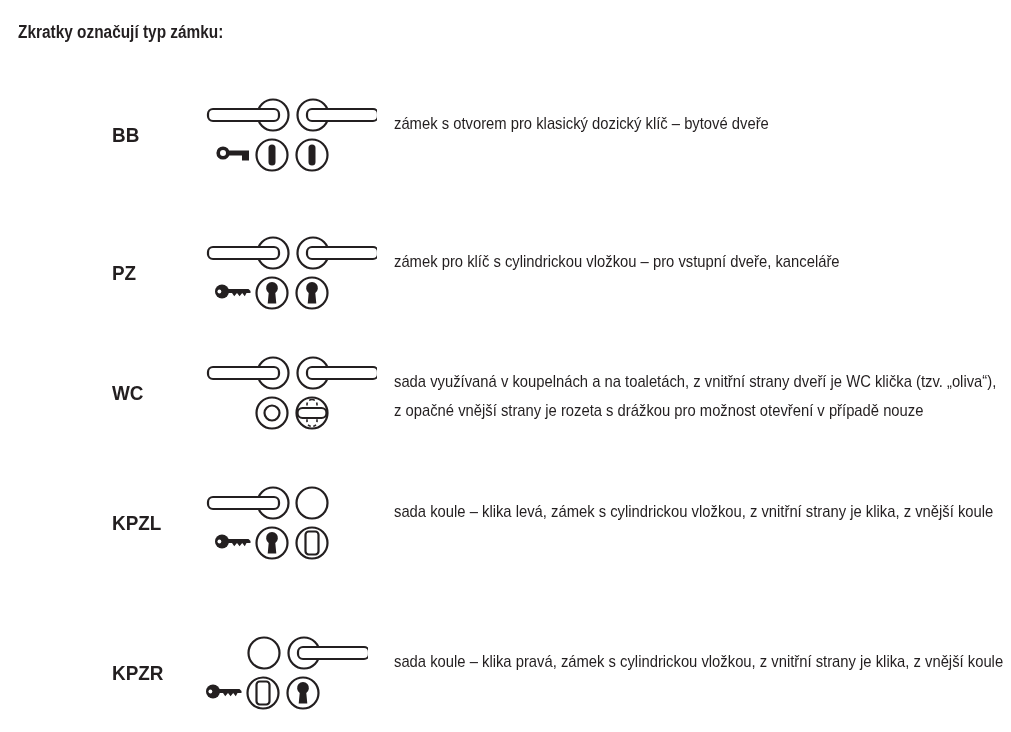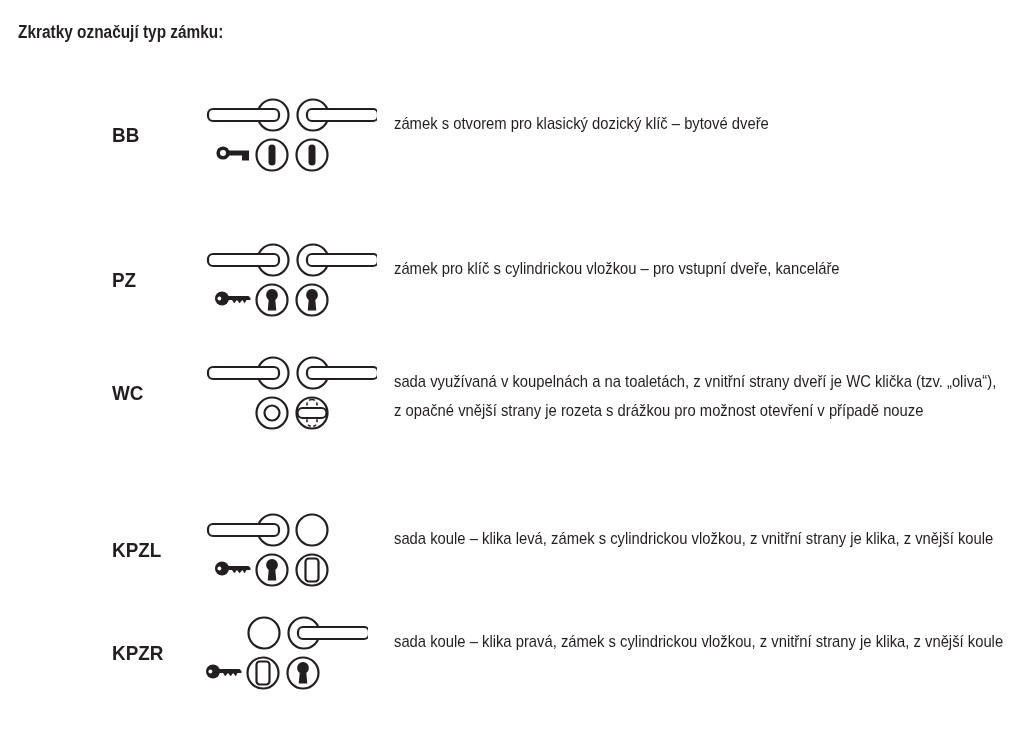--- a/index.html
+++ b/index.html
@@ -85,21 +85,21 @@
   <svg class="cluster" width="172" height="82" viewBox="0 0 172 82">
     <use href="#handle-left" transform="translate(68,21)"></use>
     <use href="#handle-right" transform="translate(108,21)"></use>
     <use href="#key-classic" transform="translate(18,59)"></use>
     <use href="#rosette-bb" transform="translate(67,61)"></use>
     <use href="#rosette-bb" transform="translate(107,61)"></use>
   </svg>
   <div class="desc">zámek s otvorem pro klasický dozický klíč – bytové dveře</div>
 </div>
 
-<div class="row" style="top:239px">
+<div class="row" style="top:232px">
   <div class="code">PZ</div>
   <svg class="cluster" width="172" height="82" viewBox="0 0 172 82">
     <use href="#handle-left" transform="translate(68,21)"></use>
     <use href="#handle-right" transform="translate(108,21)"></use>
     <use href="#key-cylinder" transform="translate(17,59.5)"></use>
     <use href="#rosette-pz" transform="translate(67,61)"></use>
     <use href="#rosette-pz" transform="translate(107,61)"></use>
   </svg>
   <div class="desc">zámek pro klíč s cylindrickou vložkou – pro vstupní dveře, kanceláře</div>
 </div>
@@ -109,33 +109,33 @@
   <svg class="cluster" width="172" height="82" viewBox="0 0 172 82">
     <use href="#handle-left" transform="translate(68,21)"></use>
     <use href="#handle-right" transform="translate(108,21)"></use>
     <use href="#rosette-groove" transform="translate(67,61)"></use>
     <use href="#rosette-wc" transform="translate(107,61)"></use>
   </svg>
   <div class="desc">sada využívaná v koupelnách a na toaletách, z vnitřní strany dveří je WC klička (tzv. „oliva“),
 z opačné vnější strany je rozeta s drážkou pro možnost otevření v případě nouze</div>
 </div>
 
-<div class="row" style="top:509px">
+<div class="row" style="top:482px">
   <div class="code">KPZL</div>
   <svg class="cluster" width="172" height="82" viewBox="0 0 172 82">
     <use href="#handle-left" transform="translate(68,21)"></use>
     <use href="#knob" transform="translate(107,21)"></use>
     <use href="#key-cylinder" transform="translate(17,59.5)"></use>
     <use href="#rosette-pz" transform="translate(67,61)"></use>
     <use href="#rosette-blank" transform="translate(107,61)"></use>
   </svg>
   <div class="desc">sada koule – klika levá, zámek s cylindrickou vložkou, z vnitřní strany je klika, z vnější koule</div>
 </div>
 
-<div class="row" style="top:612px">
+<div class="row" style="top:632px">
   <div class="code">KPZR</div>
   <svg class="cluster shift-left" width="172" height="82" viewBox="0 0 172 82">
     <use href="#knob" transform="translate(68,21)"></use>
     <use href="#handle-right" transform="translate(108,21)"></use>
     <use href="#key-cylinder" transform="translate(17,59.5)"></use>
     <use href="#rosette-blank" transform="translate(67,61)"></use>
     <use href="#rosette-pz" transform="translate(107,61)"></use>
   </svg>
   <div class="desc">sada koule – klika pravá, zámek s cylindrickou vložkou, z vnitřní strany je klika, z vnější koule</div>
 </div>

